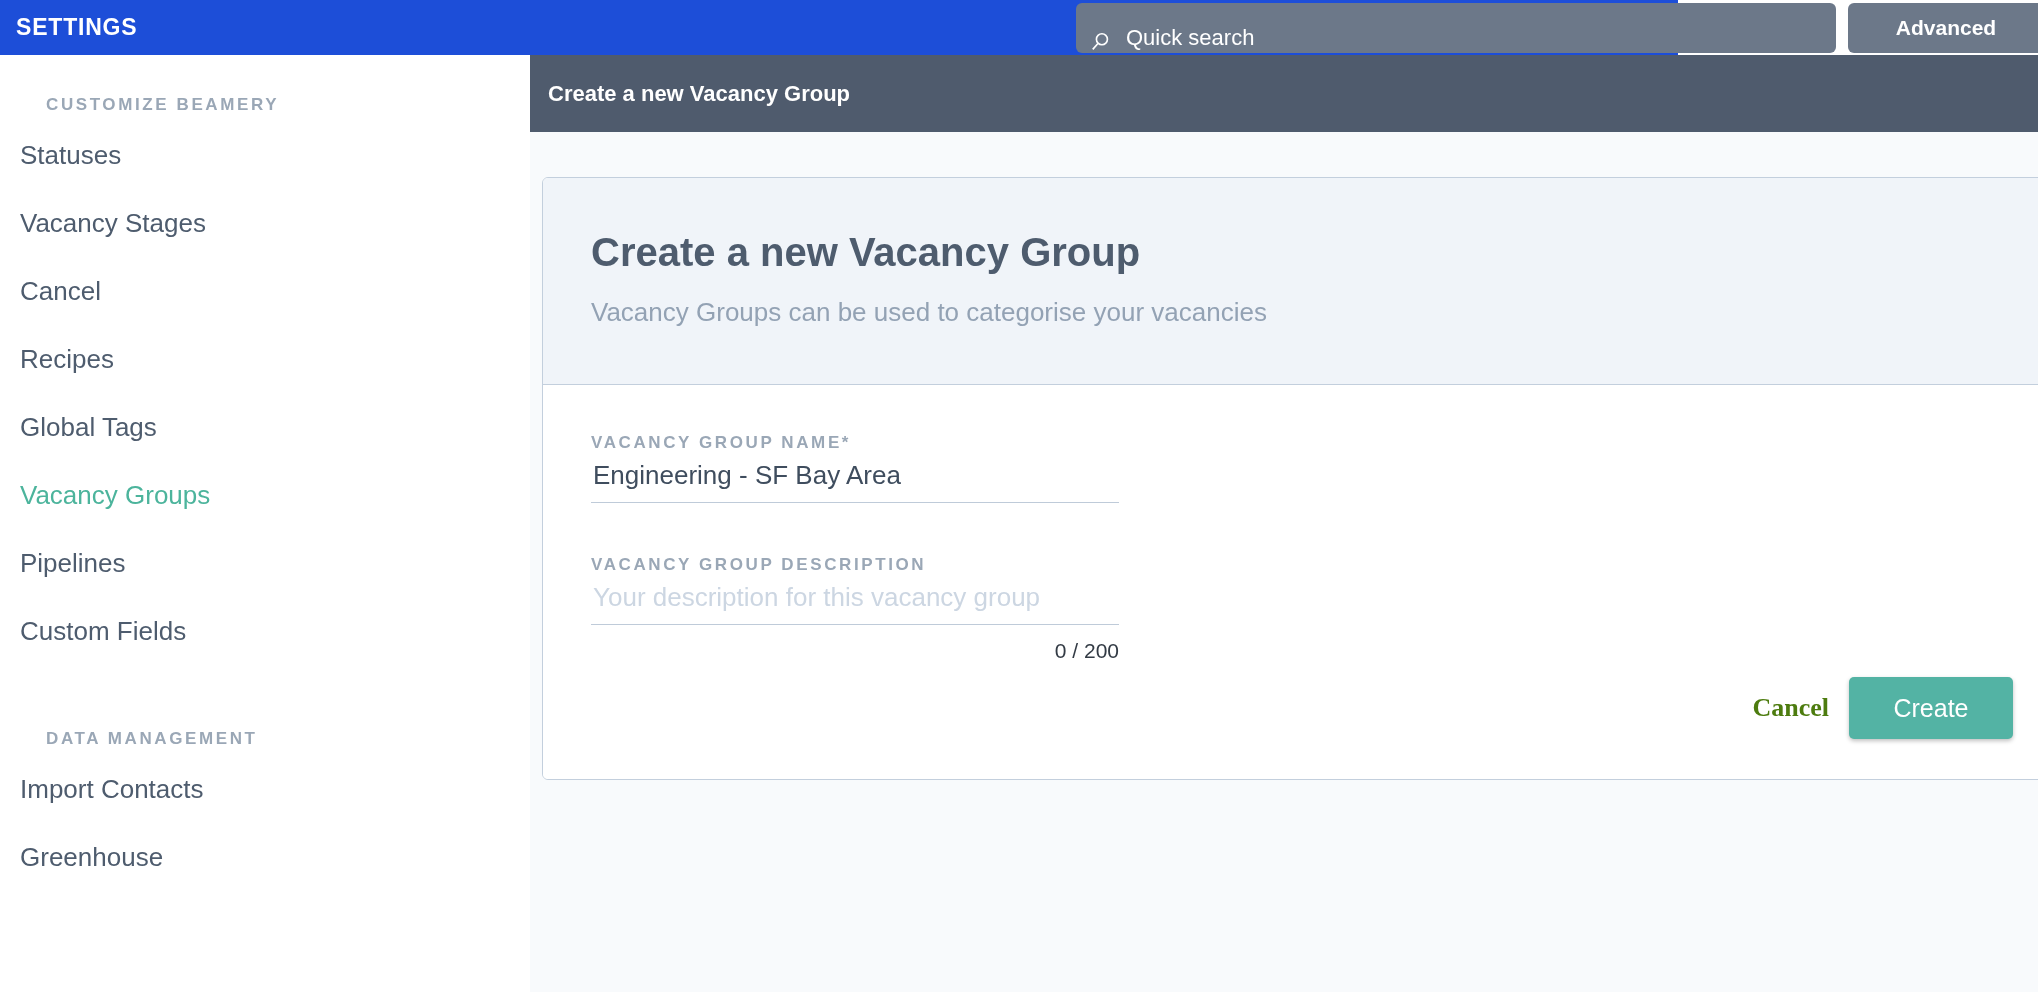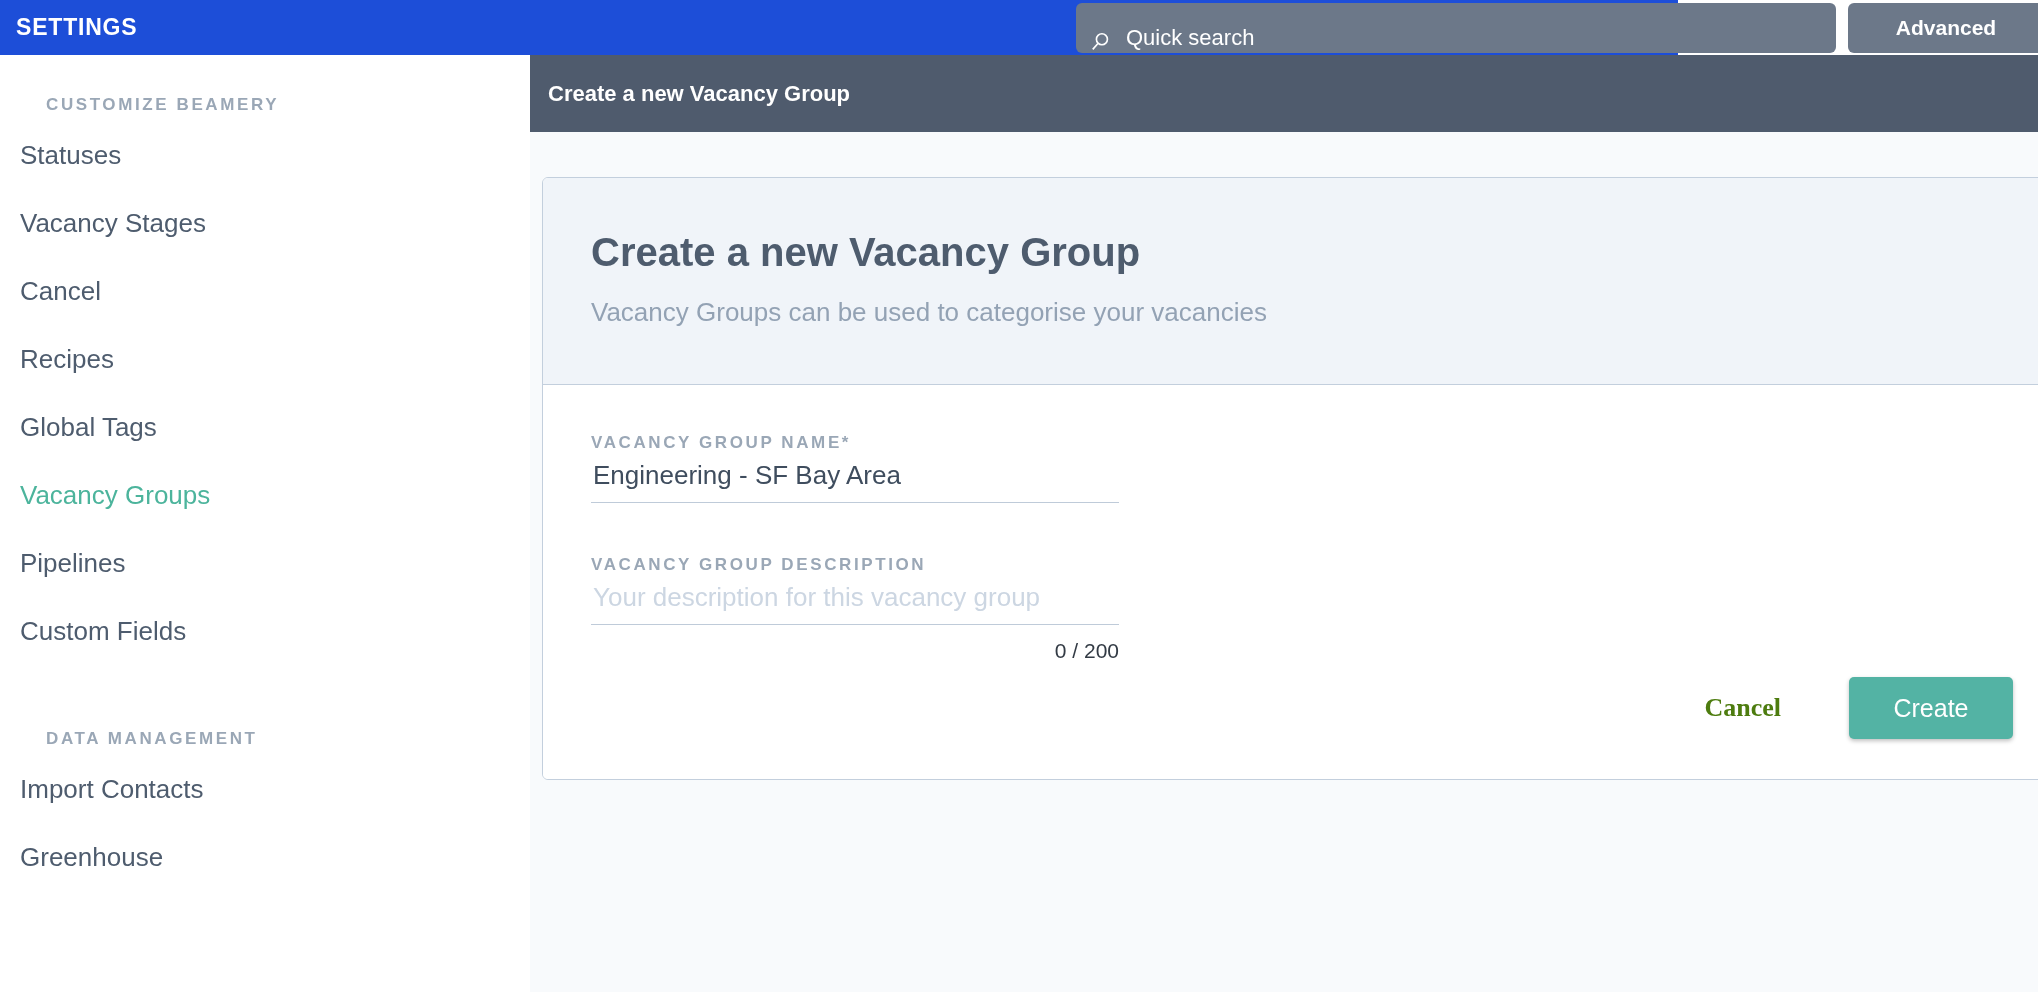--- a/index.html
+++ b/index.html
@@ -196,21 +196,20 @@
     background: none;
     border: none;
     color: #4d7c0f;
     font-family: Liberation Serif, serif;
     font-size: 26px;
     font-weight: bold;
     cursor: pointer;
     padding: 10px 20px;
   }
   #create-button {
-    margin-left: 48px;
     width: 164px; height: 62px;
     background: #53b3a4;
     border: none;
     border-radius: 5px;
     box-shadow: 0 2px 4px rgba(0,0,0,0.25);
     color: #ffffff;
     font-family: "Liberation Sans", sans-serif;
     font-size: 25px;
     cursor: pointer;
   }

